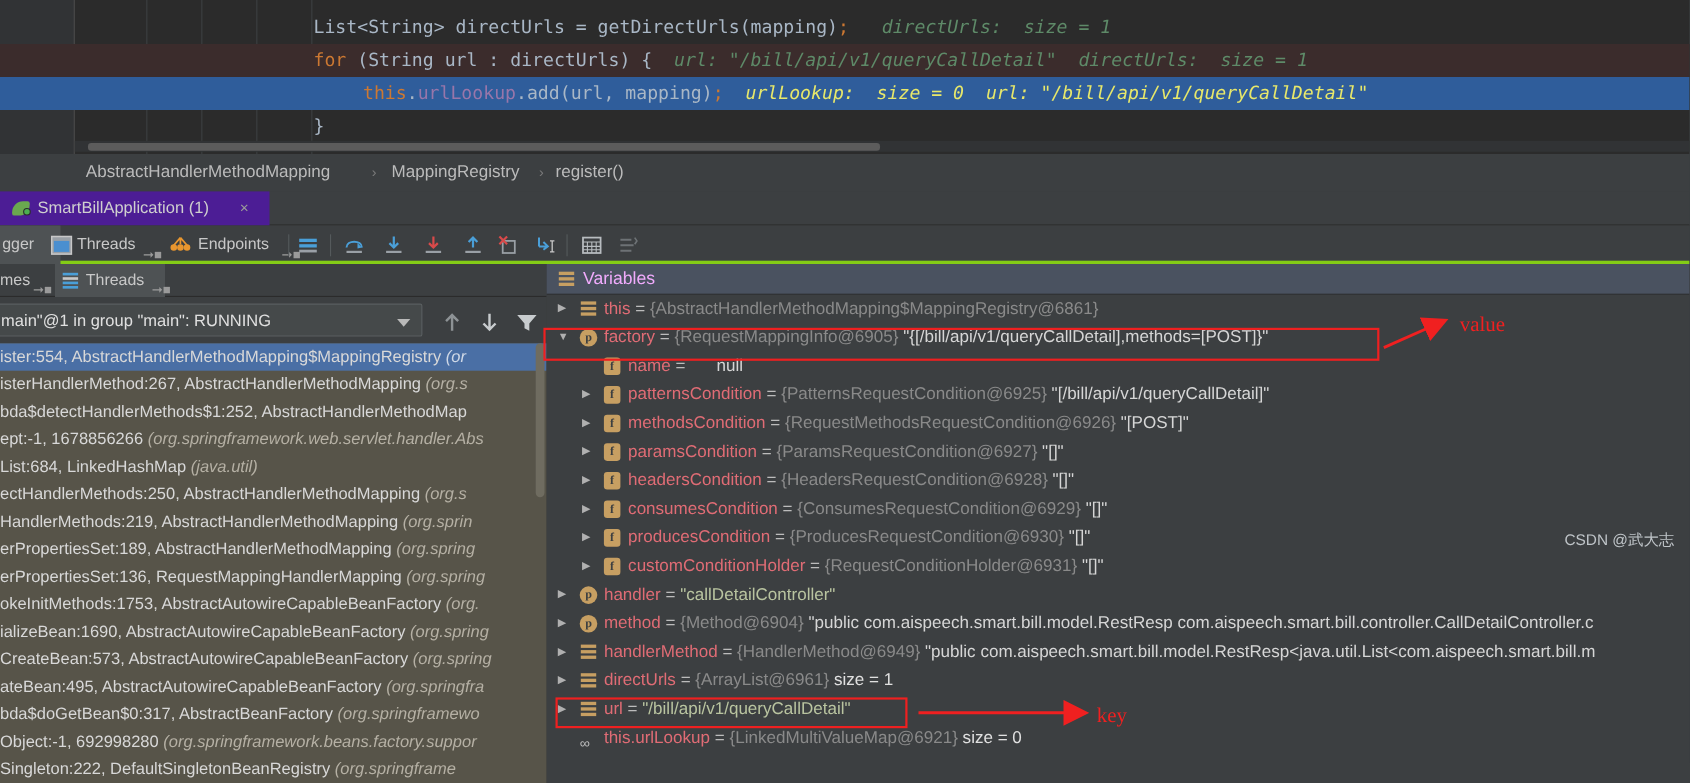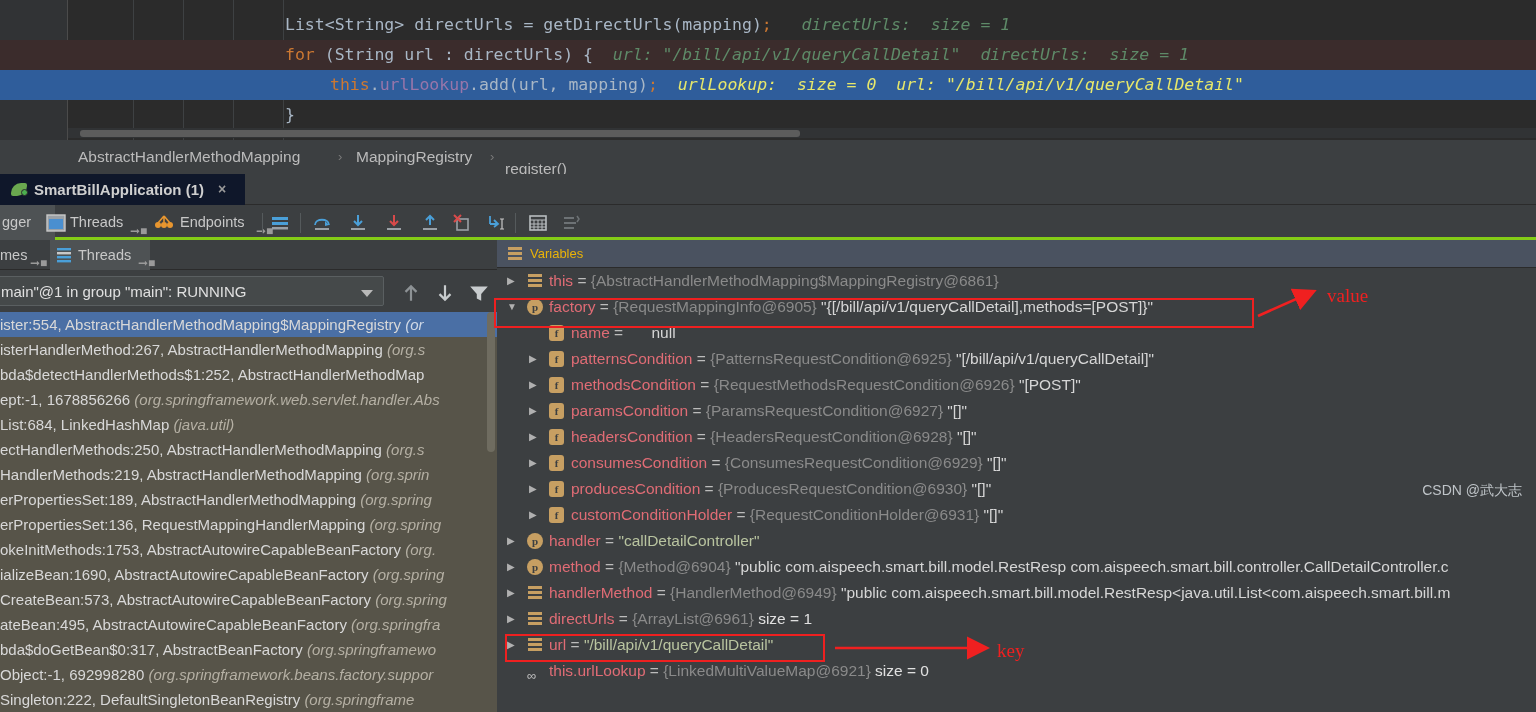--- a/index.html
+++ b/index.html
@@ -45,21 +45,21 @@
   .hscroll-track { position:absolute; left:68px; top:128px; width:1468px; height:10px; background:#313335; }
 
   
   .breadcrumb { position:absolute; left:0; top:140px; width:1536px; height:34px; background:#3c3f41;
                 color:#bbbbbb; font-size:15.5px; line-height:34px; }
   .breadcrumb .crumb { position:absolute; }
   .breadcrumb .sep { position:absolute; color:#7a7a7a; font-size:13px; }
 
   
   .runtabbar { position:absolute; left:0; top:174px; width:1536px; height:31px; background:#3c3f41; border-bottom:1px solid #2b2b2b; }
-  .runtab { position:absolute; left:0; top:0; width:245px; height:31px; background:#0f172a;font-weight:bold; }
+  .runtab { position:absolute; left:0; top:0; width:245px; height:31px; background:#4c1d95; }
   .runtab .leaf { position:absolute; left:11px; top:7px; width:18px; height:17px; }
   .runtab .leafbody { position:absolute; left:0; top:2px; width:16px; height:13px; border-radius:10px 2px 10px 2px; background:#6aa84f; }
   .runtab .leafdot { position:absolute; left:10px; top:8px; width:7px; height:7px; border-radius:50%; background:#4caf50; border:1px solid #2b2b2b; }
   .runtab .lbl { position:absolute; left:34px; top:0; height:31px; line-height:31px; color:#cfcfcf; font-size:15px; }
   .runtab .x { position:absolute; left:218px; top:0; height:31px; line-height:31px; color:#9a9a9a; font-size:14px; cursor:pointer; }
 
   
   .dbgbar { position:absolute; left:0; top:205px; width:1536px; height:35px; background:#3c3f41; border-bottom:3px solid #84cc16; }
   .dbgtab { position:absolute; top:0; height:35px; line-height:35px; color:#c8c8c8; font-size:14.5px; }
   .dbgtab.sel { background:#4e5254; }
@@ -79,21 +79,21 @@
   .frames { position:absolute; left:0; top:72px; width:497px; height:400px; background:#575449; overflow:hidden;padding-left:28px; }
   .frow { position:absolute; left:0; width:497px; height:25px; line-height:25px; font-size:15px; color:#d8d8d8; white-space:nowrap; }
   .frow.sel { background:#4a6fa5; }
   .frow .pkg { color:#b5b0a4; font-style:italic; }
   .frow.sel .pkg { color:#cfd8e6; font-style:italic; }
   .fscroll { position:absolute; right:2px; top:0px; width:8px; height:140px; background:#6f6c60; border-radius:4px;}
 
   
   .varpanel { position:absolute; left:497px; top:240px; width:1039px; height:472px; background:#3c3f41; }
   .varhdr { position:absolute; left:0; top:0; width:1039px; height:28px; background:#4a5260; border-bottom:1px solid #2b2b2b; }
-  .varhdr .lbl { position:absolute; left:33px; top:0; height:28px; line-height:28px; color:#eab308; font-size:13px; }
+  .varhdr .lbl { position:absolute; left:33px; top:0; height:28px; line-height:28px; color:#f0abfc; font-size:16px; }
   .varlist { position:absolute; left:0; top:28px; width:1039px; height:444px; background:#3c3f41; overflow:hidden; }
   .vrow { position:absolute; left:0; width:1039px; height:26px; line-height:26px; font-size:15.5px; white-space:nowrap; }
   .arrow { position:absolute; width:14px; height:26px; color:#b0b0b0; font-size:10px; line-height:26px; }
   .vname { color:#e06c75; }
   .veq { color:#bcbcbc; }
   .vtype { color:#8a8a8a; }
   .vstr { color:#b9c4a0; }
   .vval { color:#d6d6d6; }
   .vnull { color:#d6d6d6;margin-left:24px; }
   .vsize { color:#e0e0e0; }
@@ -152,21 +152,21 @@
 
     <div class="hscroll-track"></div>
     <div class="hscroll"></div>
   </div>
 
   <div class="breadcrumb">
     <span class="crumb" style="left:78px;">AbstractHandlerMethodMapping</span>
     <span class="sep" style="left:338px;">›</span>
     <span class="crumb" style="left:356px;">MappingRegistry</span>
     <span class="sep" style="left:490px;">›</span>
-    <span class="crumb" style="left:505px;margin-top:12px;">register()</span>
+    <span class="crumb" style="left:505px;">register()</span>
   </div>
 
   <div class="runtabbar">
     <div class="runtab">
       <span class="leaf">
         <span class="leafbody"></span>
           <span class="leafdot"></span>
       </span>
       <span class="lbl">SmartBillApplication (1)</span>
       <span class="x">×</span>

